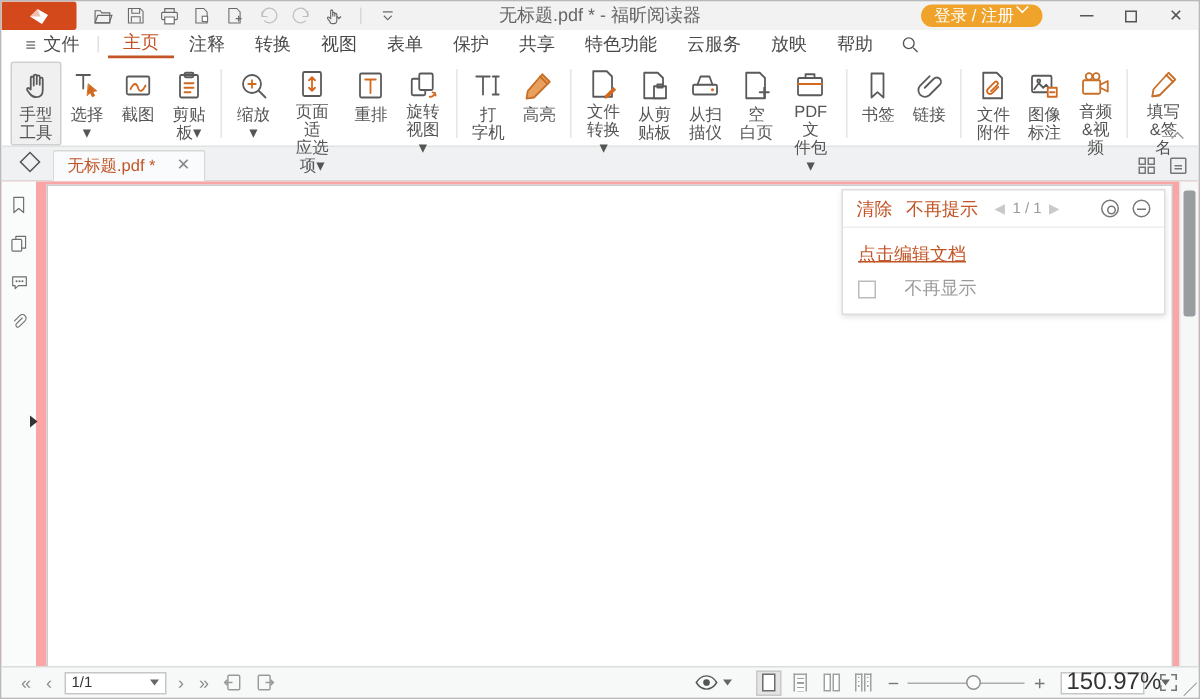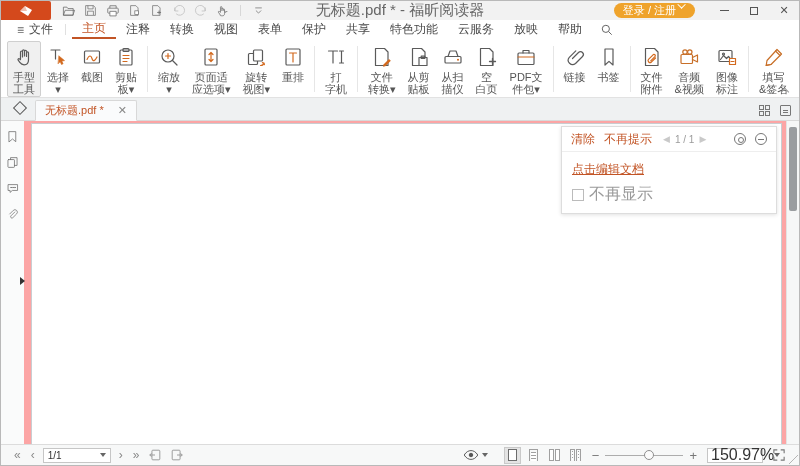--- a/index.html
+++ b/index.html
@@ -10,21 +10,21 @@
     border:1px solid #b9b9b9; position:relative;
   }
   
   .titlebar { height:19px; background:#f2f2f2; display:flex; align-items:center; position:relative; }
   .logo { width:50px; height:19px; background:#d4491c; border-radius:0 2px 2px 0; display:flex; align-items:center; justify-content:center; }
   .qa { display:flex; align-items:center; gap:7px; margin-left:10px; }
   .qa .ic { width:15px; height:15px; display:flex; align-items:center; justify-content:center; cursor:default; }
   .qa .ic svg { stroke:#6a6a6a; fill:none; stroke-width:1.1; }
   .qa .dim svg { stroke:#bdbdbd; }
   .tdiv { width:1px; height:11px; background:#d7d7d7; margin:0 3px; }
-  .win-title { position:absolute; left:0; right:0; text-align:center; font-size:15px; color:#666; pointer-events:none; }
+  .win-title { position:absolute; left:0; right:0; text-align:center; font-size:12px; color:#666; pointer-events:none; }
   .tb-right { margin-left:auto; display:flex; align-items:center; height:100%; }
   .login-pill { background:#efa32b; color:#fff; font-size:11px; border-radius:9px; height:15px; padding:0 9px; display:flex; align-items:flex-start; gap:4px; margin-right:14px; }
   .login-caret { width:6px; height:6px; border-left:1.4px solid #fff; border-bottom:1.4px solid #fff; transform:rotate(-45deg) translateY(-2px); }
   .winbtn { width:30px; height:19px; display:flex; align-items:center; justify-content:center; color:#555; font-size:11px; }
   .minbar { width:9px; height:1px; background:#555; }
   .maxbox { width:8px; height:8px; border:1px solid #555; }
   
   .menubar { height:19px; background:#fff; display:flex; align-items:stretch; padding-left:10px; font-size:12px; color:#4a4a4a; }
   .menu-file { display:flex; align-items:center; gap:5px; padding:0 6px; }
   .hamb { color:#666; font-size:12px; }
@@ -71,21 +71,21 @@
   .notif-pager { display:flex; align-items:center; gap:5px; color:#9b9b9b; font-size:10px; margin-left:2px; }
   .pg-arrow { color:#c9c9c9; font-size:9px; }
   .notif-head .spacer { flex:1; }
   .gear-ic { width:12px; height:12px; border:1.3px solid #777; border-radius:50%; position:relative; }
   .gear-ic:before { content:""; position:absolute; left:2.5px; top:2.5px; width:4px; height:4px; border:1.2px solid #777; border-radius:50%; }
   .minus-ic { width:12px; height:12px; border:1.3px solid #777; border-radius:50%; position:relative; }
   .minus-ic:before { content:""; position:absolute; left:2px; top:4.5px; width:5.5px; height:1.3px; background:#777; }
   .notif-body { padding:7px 10px 8px; }
   .edit-link { color:#c25425; text-decoration:underline; font-size:12px; display:inline-block; margin:2px 0 6px; }
   .notif-desc { color:#666; font-size:12px; margin-bottom:7px; }
-  .chk-row { display:flex; align-items:center; gap:5px; color:#9b9b9b; font-size:16px; }
+  .chk-row { display:flex; align-items:center; gap:19px; color:#9b9b9b; font-size:12px; }
   .chk { width:12px; height:12px; border:1px solid #bbb; background:#fff; }
   
   .statusbar { position:absolute; bottom:0; left:0; right:0; height:21px; background:#f7f8f8; border-top:1px solid #dcdcdc; display:flex; align-items:center; padding:0 8px; font-size:11px; color:#555; }
   .nav-glyph { color:#8a8a8a; font-size:12px; padding:0 5px; line-height:1; }
   .pagebox { width:68px; height:15px; background:#fff; border:1px solid #c6c6c6; display:flex; align-items:center; margin:0 3px; }
   .pagebox .val { flex:1; padding-left:4px; font-size:10px; color:#333; }
   .caret-down { width:0; height:0; border-left:3px solid transparent; border-right:3px solid transparent; border-top:4px solid #666; margin-right:4px; }
   .view-ic { width:14px; height:14px; margin:0 4px; position:relative; }
   .view-ic svg { stroke:#9a9a9a; fill:none; stroke-width:1.1; }
   .sb-right { margin-left:auto; display:flex; align-items:center; }
@@ -280,49 +280,58 @@
             <rect x="5" y="3" width="12" height="16" rx="1"></rect>
             <path d="M11 6.5v9M11 6.5L9 8.5M11 6.5l2 2M11 15.5l-2-2M11 15.5l2-2" stroke="#d2691e"></path>
           </svg>
         </span>
       <span class="lbl">页面适
 应选项▾</span>
     </div>
     <div class="ritem">
       <span class="ic">
           <svg width="22" height="22" viewBox="0 0 22 22">
+            <rect x="4" y="3" width="14" height="16" rx="1"></rect>
+            <path d="M7.5 7h7M11 7v9" stroke="#d2691e"></path>
+          </svg>
+        </span>
+      <span class="lbl">重排</span>
+    </div>
+    <div class="ritem">
+      <span class="ic">
+          <svg width="22" height="22" viewBox="0 0 22 22">
             <rect x="3.5" y="7.5" width="9" height="11" rx="1"></rect>
             <rect x="8.5" y="4" width="9" height="11" rx="1" fill="#fff"></rect>
             <path d="M19 17a3.5 3.5 0 0 1-3.5 2.5M19 17l-1.6-.4M19 17l.4 1.7" stroke="#d2691e"></path>
           </svg>
         </span>
       <span class="lbl">旋转
 视图▾</span>
     </div>
-    <div class="ritem">
-      <span class="ic">
-          <svg width="22" height="22" viewBox="0 0 22 22">
-            <rect x="4" y="3" width="14" height="16" rx="1"></rect>
-            <path d="M7.5 7h7M11 7v9" stroke="#d2691e"></path>
-          </svg>
-        </span>
-      <span class="lbl">重排</span>
-    </div>
   </div>
   <span class="rdivider"></span>
 
   <div class="rgroup">
     <div class="ritem">
       <span class="ic">
           <svg width="22" height="22" viewBox="0 0 22 22">
             <path d="M3.5 5h9M8 5v12M14.5 5h4M16.5 5v12M14.5 17h4"></path>
           </svg>
         </span>
       <span class="lbl">打
 字机</span>
+    </div>
+    <div class="ritem">
+      <span class="ic">
+          <svg width="22" height="22" viewBox="0 0 22 22">
+            <path d="M13.5 3.5l5 5L8 19l-5 .8.8-5z" fill="#e8a15c" stroke="#c86f28"></path>
+            <path d="M12 5l5 5" stroke="#c86f28"></path>
+          </svg>
+        </span>
+      <span class="lbl">高亮</span>
     </div>
   </div>
   <span class="rdivider"></span>
 
   <div class="rgroup">
     <div class="ritem">
       <span class="ic">
           <svg width="22" height="22" viewBox="0 0 22 22">
             <path d="M4.5 2.5h9l3.5 3.5v13.5h-12.5z"></path>
             <path d="M12.5 18.5l5.5-5.5 1.8 1.8-5.5 5.5-2.3.5z" fill="#d2691e" stroke="none"></path>
@@ -374,71 +383,71 @@
       <span class="lbl">PDF文
 件包▾</span>
     </div>
   </div>
   <span class="rdivider"></span>
 
   <div class="rgroup">
     <div class="ritem">
       <span class="ic">
           <svg width="22" height="22" viewBox="0 0 22 22">
+            <path d="M7 3h8v16l-4-3.6L7 19z"></path>
+          </svg>
+        </span>
+      <span class="lbl">书签</span>
+    </div>
+    <div class="ritem">
+      <span class="ic">
+          <svg width="22" height="22" viewBox="0 0 22 22">
             <path d="M8.5 12.5l6-6a2.8 2.8 0 0 1 4 4l-7 7a4.4 4.4 0 0 1-6.2-6.2l6.5-6.5"></path>
           </svg>
         </span>
       <span class="lbl">链接</span>
-    </div>
-    <div class="ritem">
-      <span class="ic">
-          <svg width="22" height="22" viewBox="0 0 22 22">
-            <path d="M7 3h8v16l-4-3.6L7 19z"></path>
-          </svg>
-        </span>
-      <span class="lbl">书签</span>
     </div>
   </div>
   <span class="rdivider"></span>
 
   <div class="rgroup">
     <div class="ritem">
       <span class="ic">
           <svg width="22" height="22" viewBox="0 0 22 22">
             <path d="M4.5 2.5h9l3.5 3.5v13.5h-12.5z"></path>
             <path d="M14.5 12l-4.2 4.2a2 2 0 0 1-2.8-2.8l4.8-4.8a1.3 1.3 0 0 1 1.8 1.8l-4.4 4.4" stroke="#d2691e"></path>
           </svg>
         </span>
       <span class="lbl">文件
 附件</span>
-    </div>
-    <div class="ritem">
-      <span class="ic">
-          <svg width="22" height="22" viewBox="0 0 22 22">
-            <circle cx="7" cy="6" r="2.2" stroke="#c86f28"></circle>
-            <circle cx="11.8" cy="6" r="2.2" stroke="#c86f28"></circle>
-            <rect x="3" y="8.5" width="11.5" height="9" rx="1" stroke="#c86f28"></rect>
-            <path d="M14.5 11.5l5-2.5v7l-5-2.5" stroke="#c86f28"></path>
-          </svg>
-        </span>
-      <span class="lbl">音频
-&amp;视频</span>
     </div>
     <div class="ritem">
       <span class="ic">
           <svg width="22" height="22" viewBox="0 0 22 22">
             <rect x="3" y="4.5" width="13" height="11" rx="1"></rect>
             <path d="M4.5 13.5l3-4 3 3 2-2 2.5 3"></path>
             <circle cx="7.5" cy="8" r="1"></circle>
             <rect x="13.5" y="12.5" width="6" height="6" fill="#fff" stroke="#d2691e"></rect>
             <path d="M15 15.5h3" stroke="#d2691e"></path>
           </svg>
         </span>
       <span class="lbl">图像
 标注</span>
+    </div>
+    <div class="ritem">
+      <span class="ic">
+          <svg width="22" height="22" viewBox="0 0 22 22">
+            <circle cx="7" cy="6" r="2.2" stroke="#c86f28"></circle>
+            <circle cx="11.8" cy="6" r="2.2" stroke="#c86f28"></circle>
+            <rect x="3" y="8.5" width="11.5" height="9" rx="1" stroke="#c86f28"></rect>
+            <path d="M14.5 11.5l5-2.5v7l-5-2.5" stroke="#c86f28"></path>
+          </svg>
+        </span>
+      <span class="lbl">音频
+&amp;视频</span>
     </div>
   </div>
   <span class="rdivider"></span>
 
   <div class="rgroup">
     <div class="ritem">
       <span class="ic">
           <svg width="22" height="22" viewBox="0 0 22 22">
             <path d="M14 3.5l4.5 4.5L8 18.5l-4.8.8.8-4.8z" fill="#fff" stroke="#c86f28"></path>
             <path d="M12.5 5l4.5 4.5" stroke="#c86f28"></path>

